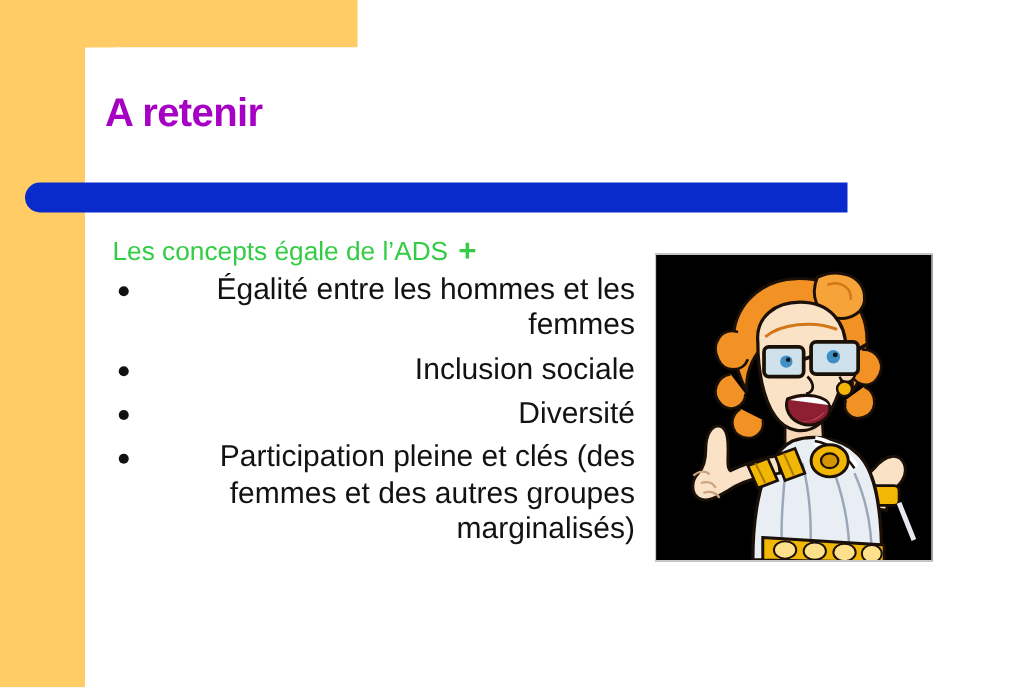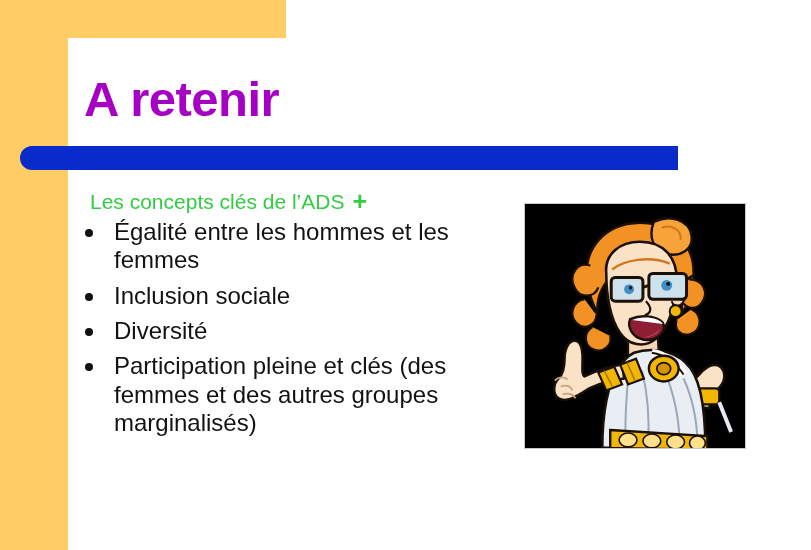--- a/index.html
+++ b/index.html
@@ -56,21 +56,21 @@
     border-top-left-radius: 12px;
     border-bottom-left-radius: 12px;
   }
 
   
   .slide-title {
     position: absolute;
     left: 84px;
     top: 74px;
     margin: 0;
-    font-size: 49px;
+    font-size: 32px;
     font-weight: bold;
     color: #a600c4;
     letter-spacing: -0.5px;
     line-height: 1.05;
   }
 
   
   .subhead {
     position: absolute;
     left: 90px;
@@ -82,26 +82,27 @@
   .subhead .plus {
     font-weight: bold;
     font-size: 25px;
     margin-left: 8px;
     vertical-align: -1px;
   }
 
   
   .bullets {
     position: absolute;
-    left: 78px;
+    left: 88px;
     top: 218px;
     width: 420px;
     margin: 0;
     padding: 0;
     list-style: none;
+    text-align: right;
   }
   .bullets li {
     position: relative;
     padding-left: 36px;
     margin-bottom: 7px;
     font-size: 24px;
     color: #121212;
     line-height: 1.18;
   }
   .bullets li .dot {
@@ -139,21 +140,21 @@
 
   <div class="accent-left"></div>
   <div class="accent-top"></div>
   <div class="panel-round"></div>
 
   <h1 class="slide-title">A retenir</h1>
 
   <div class="title-rule"></div>
 
   <div class="subhead">
-    <span>Les concepts clés de l’ADS</span><span class="plus">+</span>
+    <span>Les concepts égale de l’ADS</span><span class="plus">+</span>
   </div>
 
   <ul class="bullets">
     <li>
       <span class="dot"></span>
       <span>Égalité entre les hommes et les femmes</span>
     </li>
     <li>
       <span class="dot"></span>
       <span>Inclusion sociale</span>

